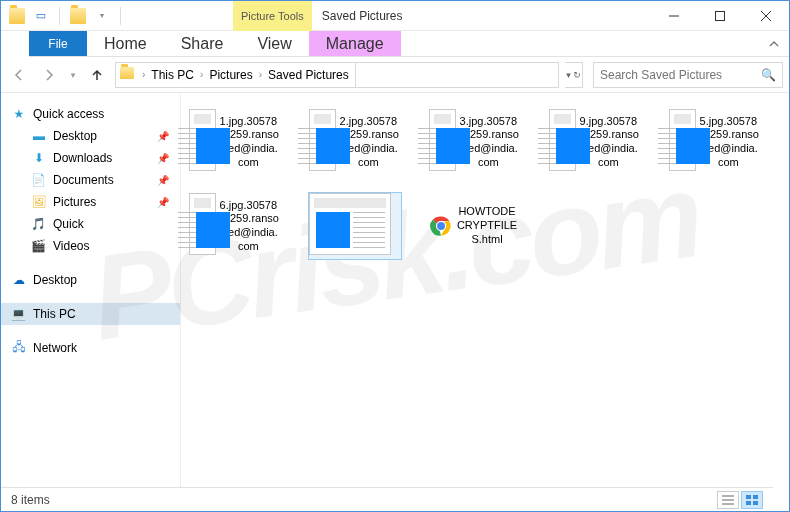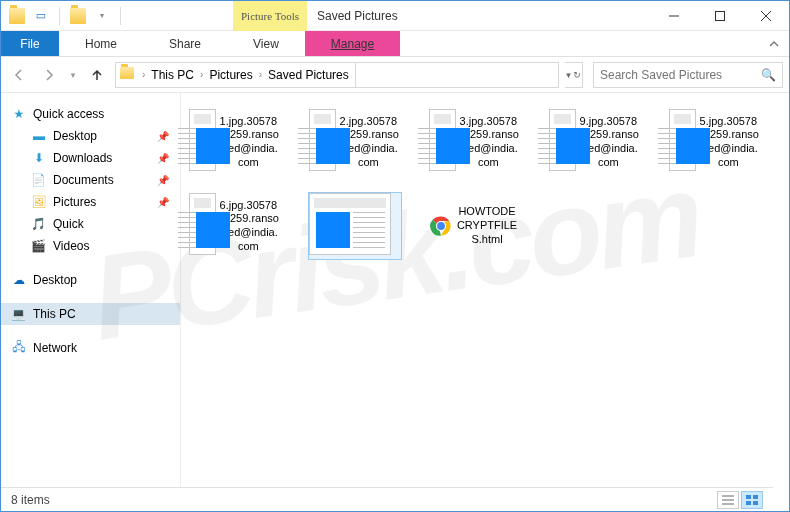--- a/index.html
+++ b/index.html
@@ -2,30 +2,30 @@
 <html><head>
 <meta charset="utf-8">
 <style>
 * { margin: 0; padding: 0; box-sizing: border-box; font-family: "Segoe UI", Tahoma, sans-serif; }
 body { background: #fff; width: 790px; height: 512px; overflow: hidden; border: 1px solid #4a90d9; position: relative; }
 
 .titlebar { height: 30px; background: #fff; display: flex; align-items: center; border-bottom: 1px solid #e8e8e8; }
 .titlebar .qat { display: flex; align-items: center; gap: 4px; padding-left: 6px; }
 .titlebar .qat-item { width: 20px; height: 20px; display: flex; align-items: center; justify-content: center; font-size: 11px; }
 .titlebar .sep { width: 1px; height: 18px; background: #ddd; margin: 0 4px; }
-.titlebar .tabgroup { background: #faf089; padding: 15px 8px; height: 30px; display: flex; align-items: center; font-size: 11px; color: #555; margin-left: 108px; font-family: Liberation Serif, serif; }
+.titlebar .tabgroup { background: #faf089; padding: 15px 8px; height: 30px; display: flex; align-items: center; font-size: 11px; color: #555; margin-left: 108px; }
 .titlebar .wintitle { padding-left: 10px; font-size: 12px; color: #333; }
 .titlebar .winbtns { margin-left: auto; display: flex; }
 .titlebar .winbtn { width: 46px; height: 30px; display: flex; align-items: center; justify-content: center; color: #333; }
 .titlebar .winbtn svg { width: 10px; height: 10px; }
 
-.ribbon { height: 26px; display: flex; align-items: stretch; border-bottom: 1px solid #e1e1e1; }
+.ribbon { height: 26px; display: flex; align-items: stretch; border-bottom: 1px solid #e1e1e1; margin-left: 28px; }
 .ribbon .file { background: #1979ca; color: #fff; width: 58px; display: flex; align-items: center; justify-content: center; font-size: 12px; }
-.ribbon .tab { padding: 0 26px; display: flex; align-items: center; font-size: 12px; color: #333; }
-.ribbon .tab.contextual { background: #ec4899; text-decoration: underline; }
+.ribbon .tab { padding: 0 17px; display: flex; align-items: center; font-size: 16px; color: #333; }
+.ribbon .tab.contextual { background: #f0abfc; }
 .ribbon .collapse { margin-left: auto; width: 30px; display: flex; align-items: center; justify-content: center; color: #777; }
 
 .navbar { height: 36px; display: flex; align-items: center; gap: 6px; padding: 0 6px; border-bottom: 1px solid #e8e8e8; }
 .navbar .navbtn { width: 24px; height: 24px; display: flex; align-items: center; justify-content: center; color: #9a9a9a; }
 .navbar .navbtn.enabled { color: #333; }
 .navbar .breadcrumbs { flex: 1; height: 26px; border: 1px solid #d8d8d8; display: flex; align-items: center; padding: 0 4px; font-size: 12px; gap: 2px; }
 .navbar .breadcrumbs .bc-icon { width: 16px; height: 16px; }
 .navbar .breadcrumbs .chev { color: #888; font-size: 10px; padding: 0 4px; }
 .navbar .breadcrumbs .refresh { margin-left: auto; color: #555; padding: 0 4px; border-left: 1px solid #d8d8d8; height: 100%; display: flex; align-items: center; }
 .navbar .bc-drop { width: 18px; height: 26px; border: 1px solid #d8d8d8; border-left: none; display: flex; align-items: center; justify-content: center; color: #666; font-size: 9px; }

